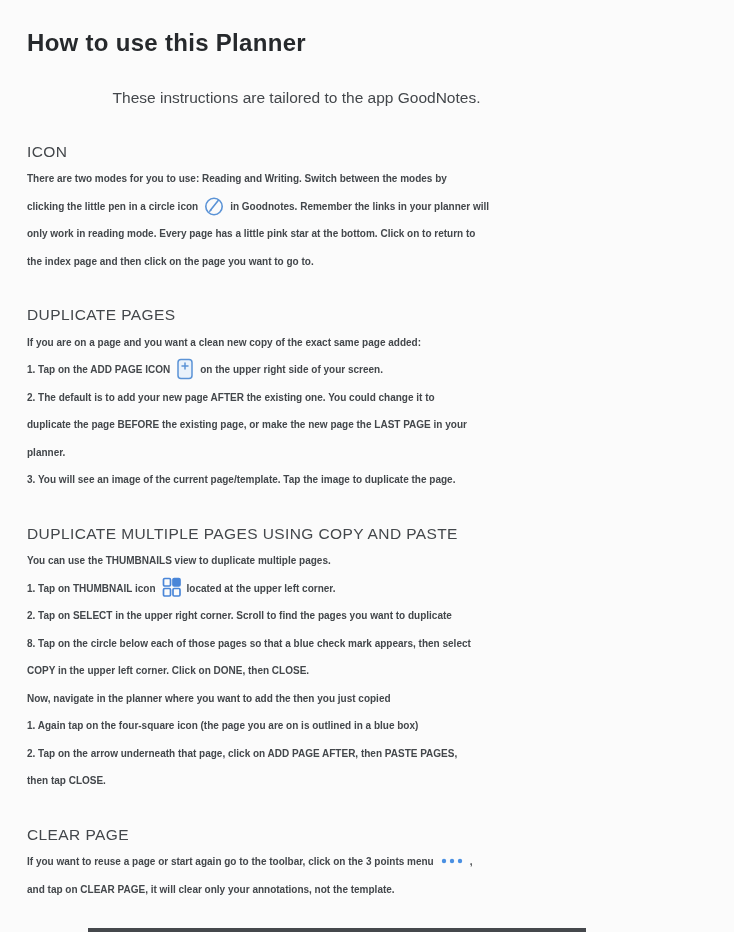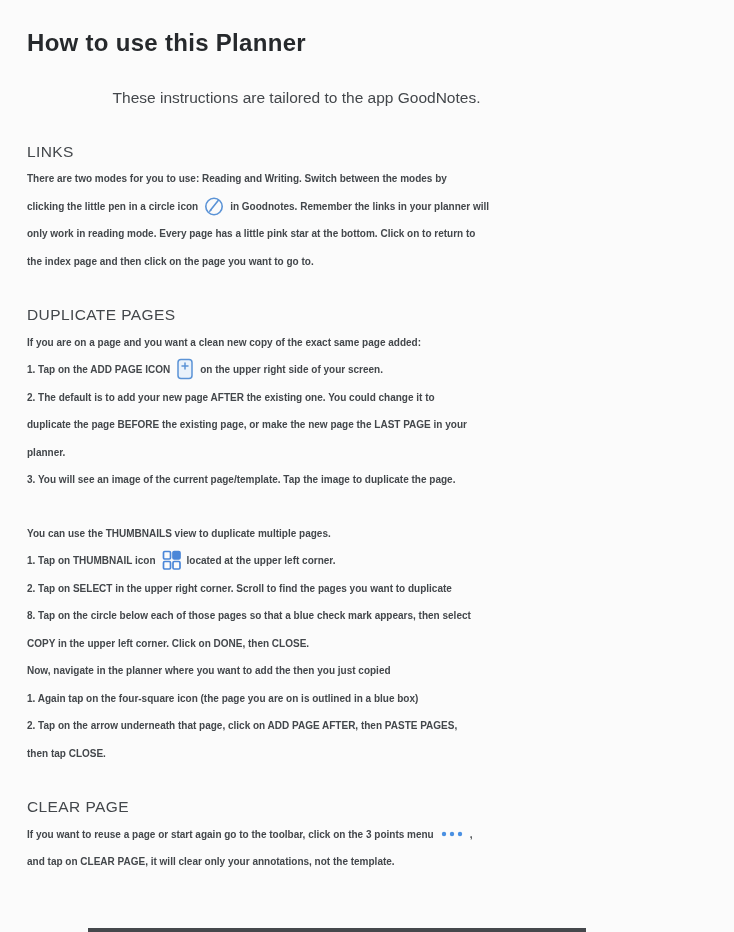--- a/index.html
+++ b/index.html
@@ -66,21 +66,21 @@
 </head>
 <body>
 
 <div class="page">
 
   <div class="title">How to use this Planner</div>
 
   <div class="intro">These instructions are tailored to the app GoodNotes.</div>
 
   <div class="section">
-    <div class="section-heading">LINKS</div>
+    <div class="section-heading">ICON</div>
     <div class="line">There are two modes for you to use: Reading and Writing. Switch between the modes by</div>
     <div class="line">
       <span>clicking the little pen in a circle icon</span><span class="icon" aria-label="pen-circle-icon">
         <svg width="22" height="22" viewBox="0 0 22 22">
           <circle cx="11" cy="11.5" r="8.2" fill="none" stroke="#5b93d6" stroke-width="1.6"></circle>
           <line x1="7.2" y1="15.6" x2="15.4" y2="5.2" stroke="#5b93d6" stroke-width="1.6" stroke-linecap="round"></line>
           <line x1="6.6" y1="16.4" x2="8.4" y2="14.9" stroke="#5b93d6" stroke-width="1.2" stroke-linecap="round"></line>
         </svg>
       </span><span>in Goodnotes. Remember the links in your planner will</span>
     </div>
@@ -100,20 +100,21 @@
         </svg>
       </span><span>on the upper right side of your screen.</span>
     </div>
     <div class="line">2. The default is to add your new page AFTER the existing one. You could change it to</div>
     <div class="line">duplicate the page BEFORE the existing page, or make the new page the LAST PAGE in your</div>
     <div class="line">planner.</div>
     <div class="line">3. You will see an image of the current page/template. Tap the image to duplicate the page.</div>
   </div>
 
   <div class="section">
+    <div class="section-heading">DUPLICATE MULTIPLE PAGES USING COPY AND PASTE</div>
     <div class="line">You can use the THUMBNAILS view to duplicate multiple pages.</div>
     <div class="line">
       <span>1. Tap on THUMBNAIL icon</span><span class="icon" aria-label="thumbnail-grid-icon">
         <svg width="21" height="23" viewBox="0 0 21 23">
           <rect x="2.5" y="2.5" width="7" height="7.5" rx="1.2" fill="none" stroke="#4a86d8" stroke-width="1.7"></rect>
           <rect x="12" y="2.5" width="7" height="7.5" rx="1.2" fill="#4a86d8" stroke="#4a86d8" stroke-width="1.7"></rect>
           <rect x="2.5" y="12.5" width="7" height="7.5" rx="1.2" fill="none" stroke="#4a86d8" stroke-width="1.7"></rect>
           <rect x="12" y="12.5" width="7" height="7.5" rx="1.2" fill="none" stroke="#4a86d8" stroke-width="1.7"></rect>
         </svg>
       </span><span>located at the upper left corner.</span>

